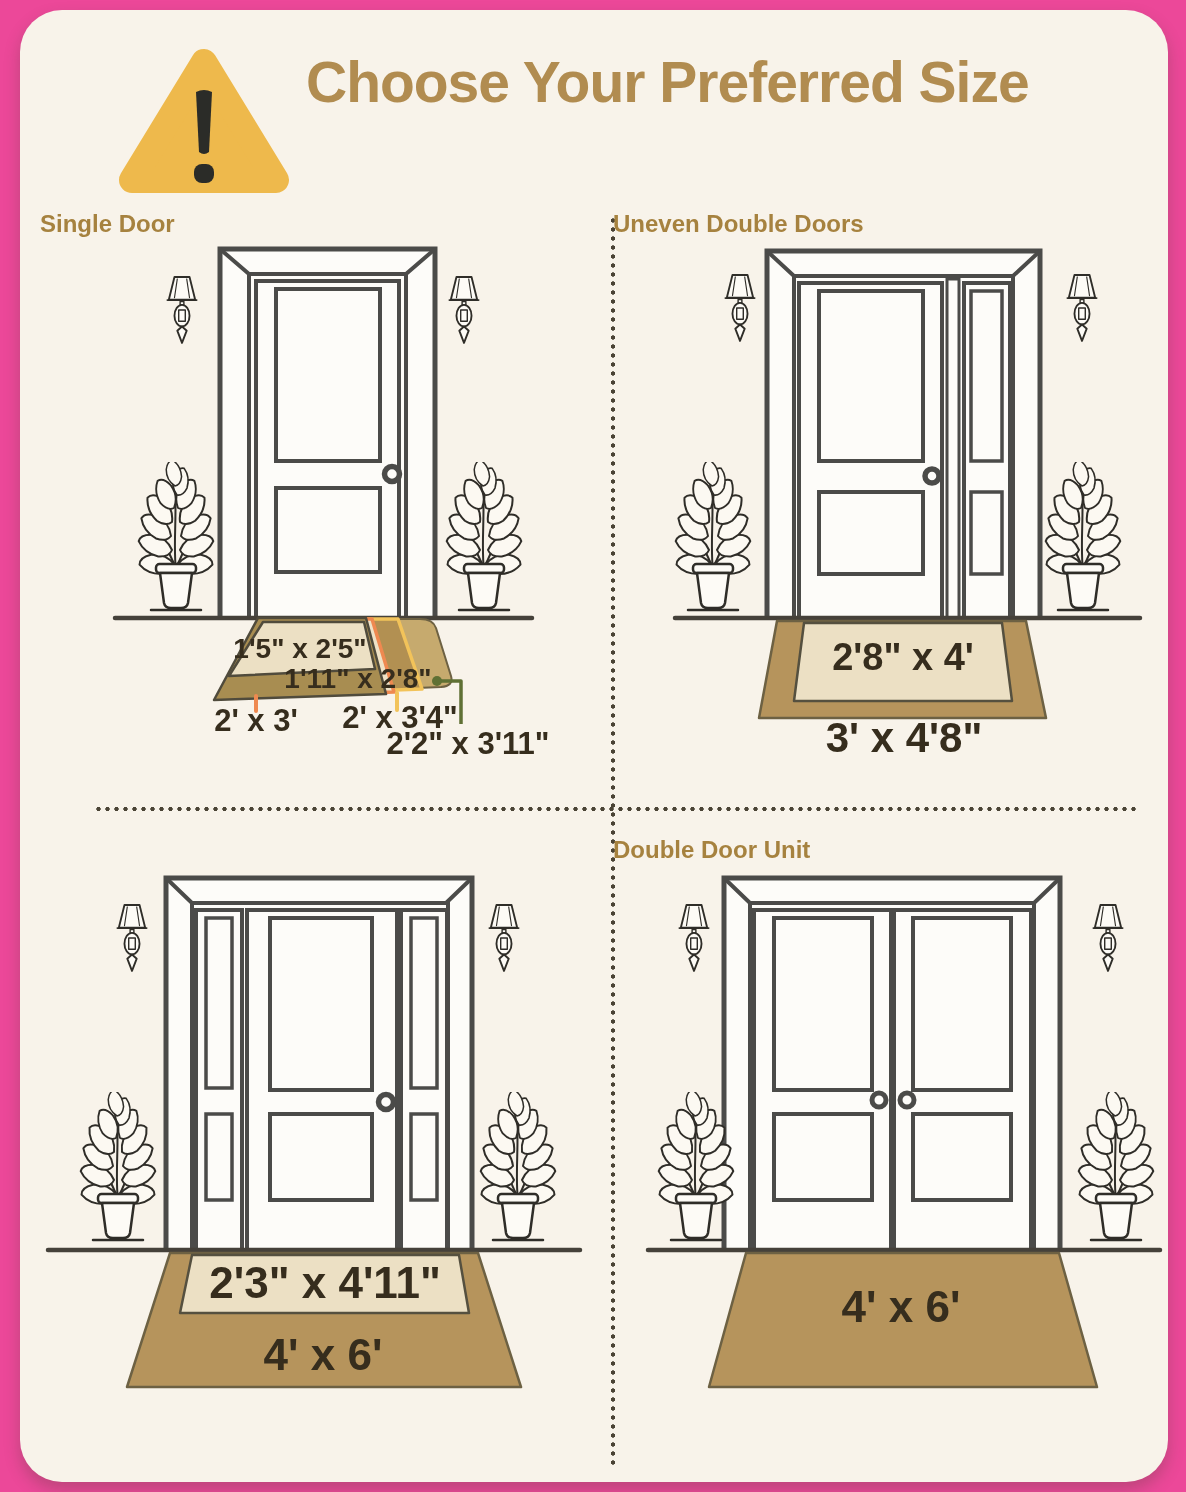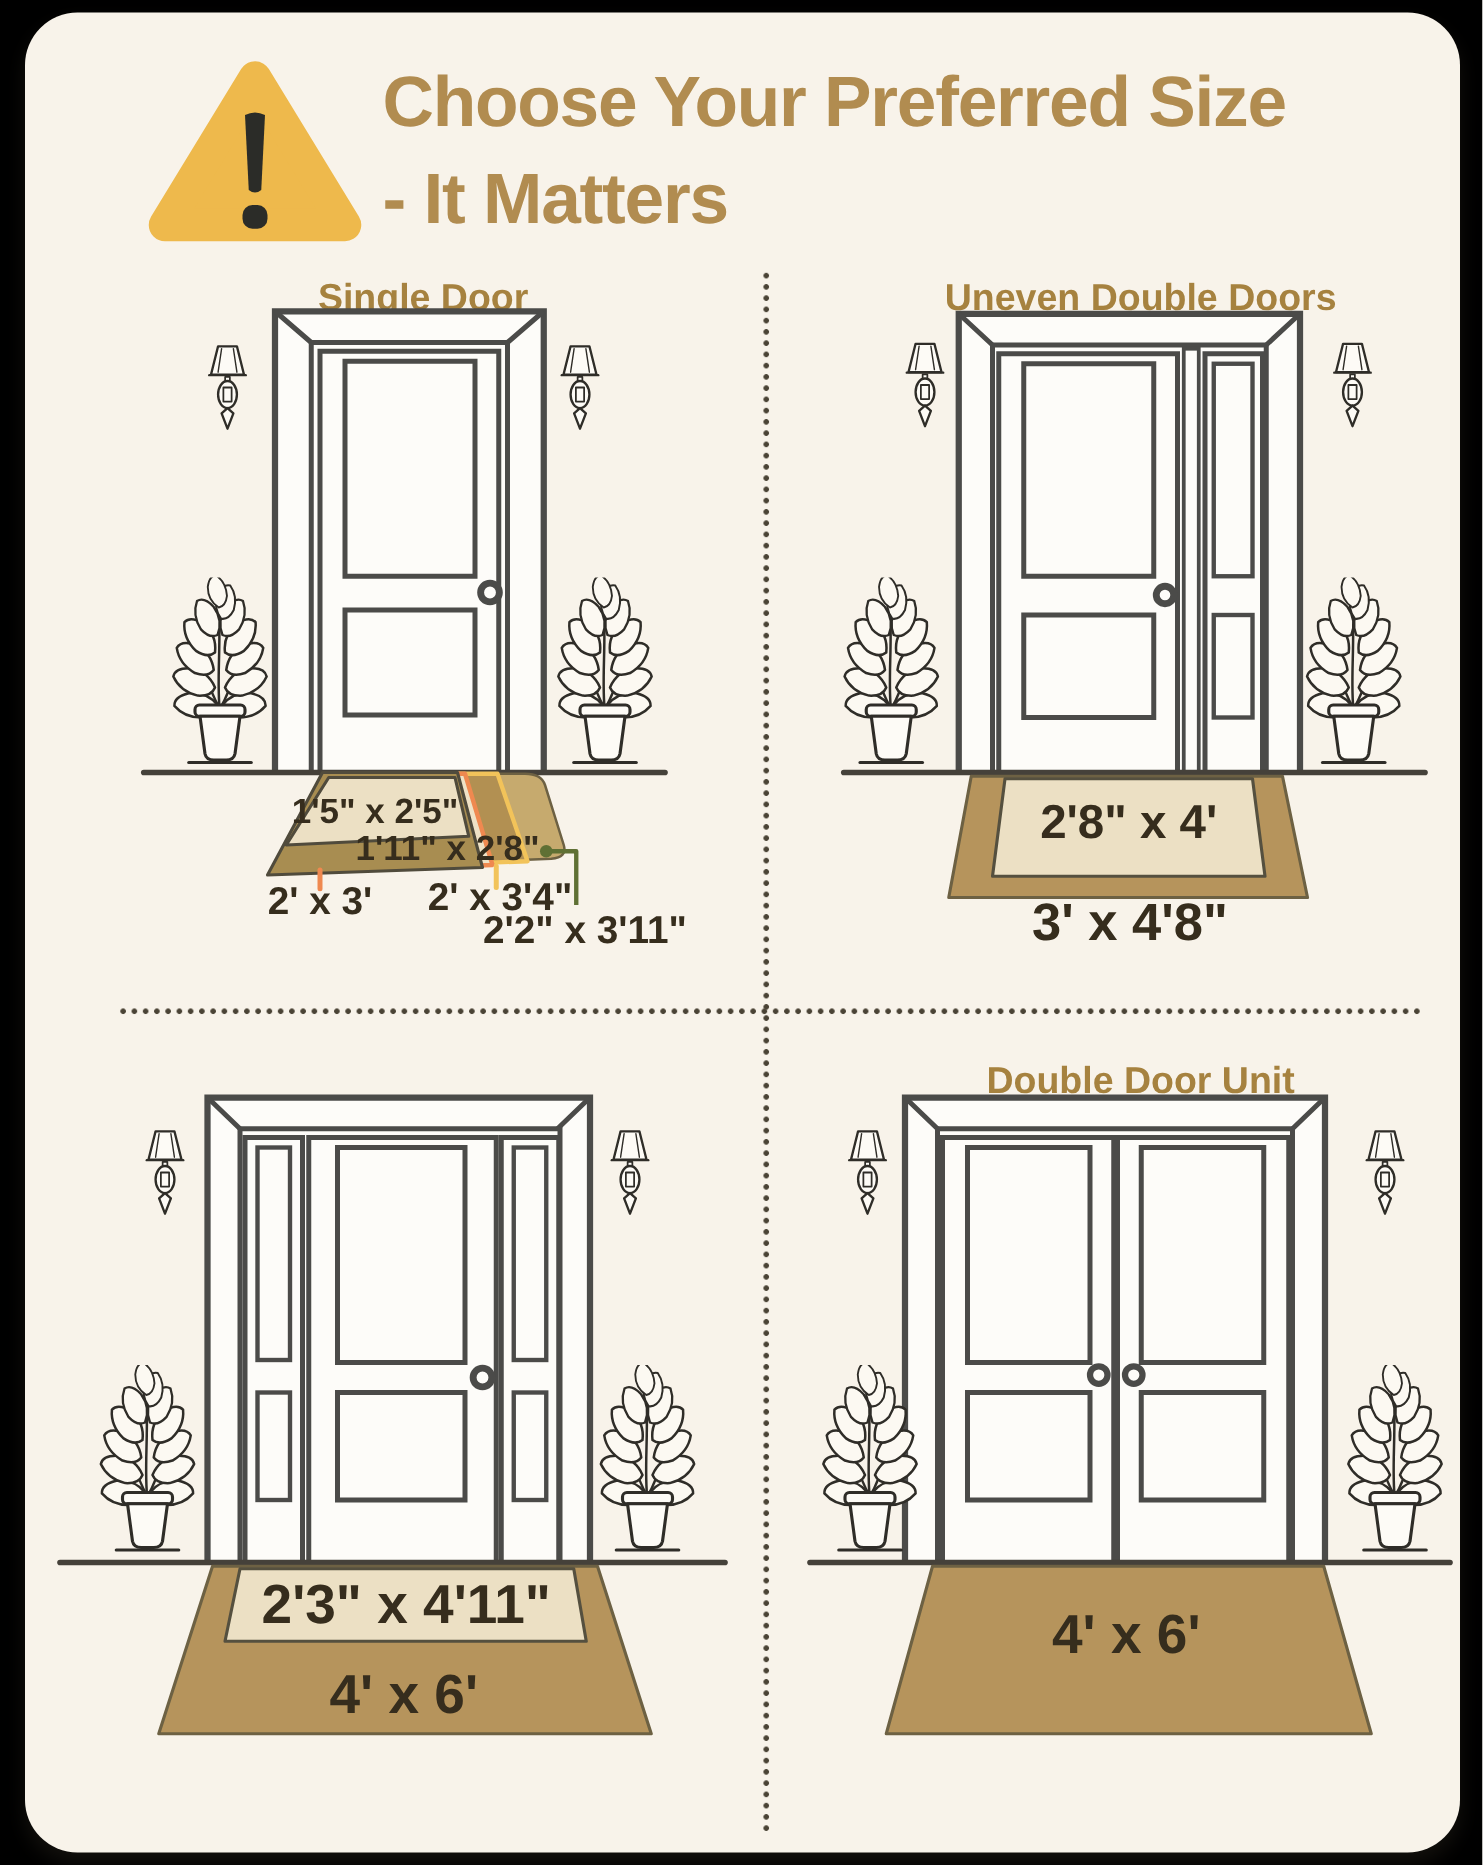--- a/index.html
+++ b/index.html
@@ -1,23 +1,23 @@
 <!DOCTYPE html>
 <html><head>
 <meta charset="utf-8">
 <style>
   html,body { margin:0; padding:0; background:#ffffff; }
-  .page { position:relative; width:1186px; height:1492px; background:#000000;
+  .page { position:relative; width:1186px; height:1492px; background:#ec4899;
           font-family:"Liberation Sans", sans-serif; overflow:hidden; }
   .card { position:absolute; left:20px; top:10px; width:1148px; height:1472px;
           background:#f8f3ea; border-radius:42px; box-shadow:0 8px 16px rgba(70,62,48,.28); }
   .warn-icon { position:absolute; left:98px; top:36px; width:172px; height:156px; }
   .title { position:absolute; left:286px; top:34px; width:870px;
            font-size:57px; font-weight:bold; color:#b18c50; letter-spacing:-1px; line-height:77px; }
-  .q-head { position:absolute; margin:12px; text-align:center; font-size:30px; font-weight:bold; color:#a6823f; }
+  .q-head { position:absolute; margin:0; font-size:24px; font-weight:bold; color:#a6823f; }
   .q-head.q1 { left:20px;  top:200px; width:573px; }
   .q-head.q2 { left:593px; top:200px; width:575px; }
   .q-head.q3 { left:20px;  top:826px; width:573px; }
   .q-head.q4 { left:593px; top:826px; width:575px; }
   .divider { position:absolute; background-image:radial-gradient(circle, #4a4335 1.9px, transparent 2.5px); }
   .divider.v { left:590px; top:206px; width:6px; height:1250px; background-size:6px 9px; background-repeat:repeat-y; }
   .divider.h { left:74px; top:796px; width:1042px; height:6px; background-size:9px 6px; background-repeat:repeat-x; }
   .q-svg { position:absolute; }
   .q-svg.q1 { left:20px;  top:205px; width:573px; height:590px; }
   .q-svg.q2 { left:593px; top:205px; width:575px; height:590px; }
@@ -73,21 +73,20 @@
       </defs>
     </svg>
 
     <svg class="warn-icon" viewBox="0 0 172 156">
       <path d="M86,16 L158,134 H14 Z" fill="#eeb94c" stroke="#eeb94c" stroke-width="26" stroke-linejoin="round"></path>
       <path d="M78,46 Q86,42 94,46 L91,106 Q86,110 81,106 Z" fill="#2b2c28"></path>
       <rect x="76" y="118" width="20" height="19" rx="8" fill="#2b2c28"></rect>
     </svg>
     <div class="title">
       <div>Choose Your Preferred Size</div>
-      <div>- It Matters</div>
     </div>
 
     <div class="divider v"></div>
     <div class="divider h"></div>
 
     <h2 class="q-head q1">Single Door</h2>
     <h2 class="q-head q2">Uneven Double Doors</h2>
     <h2 class="q-head q4">Double Door Unit</h2>
 
     <svg class="q-svg q1" viewBox="20 205 573 590">

